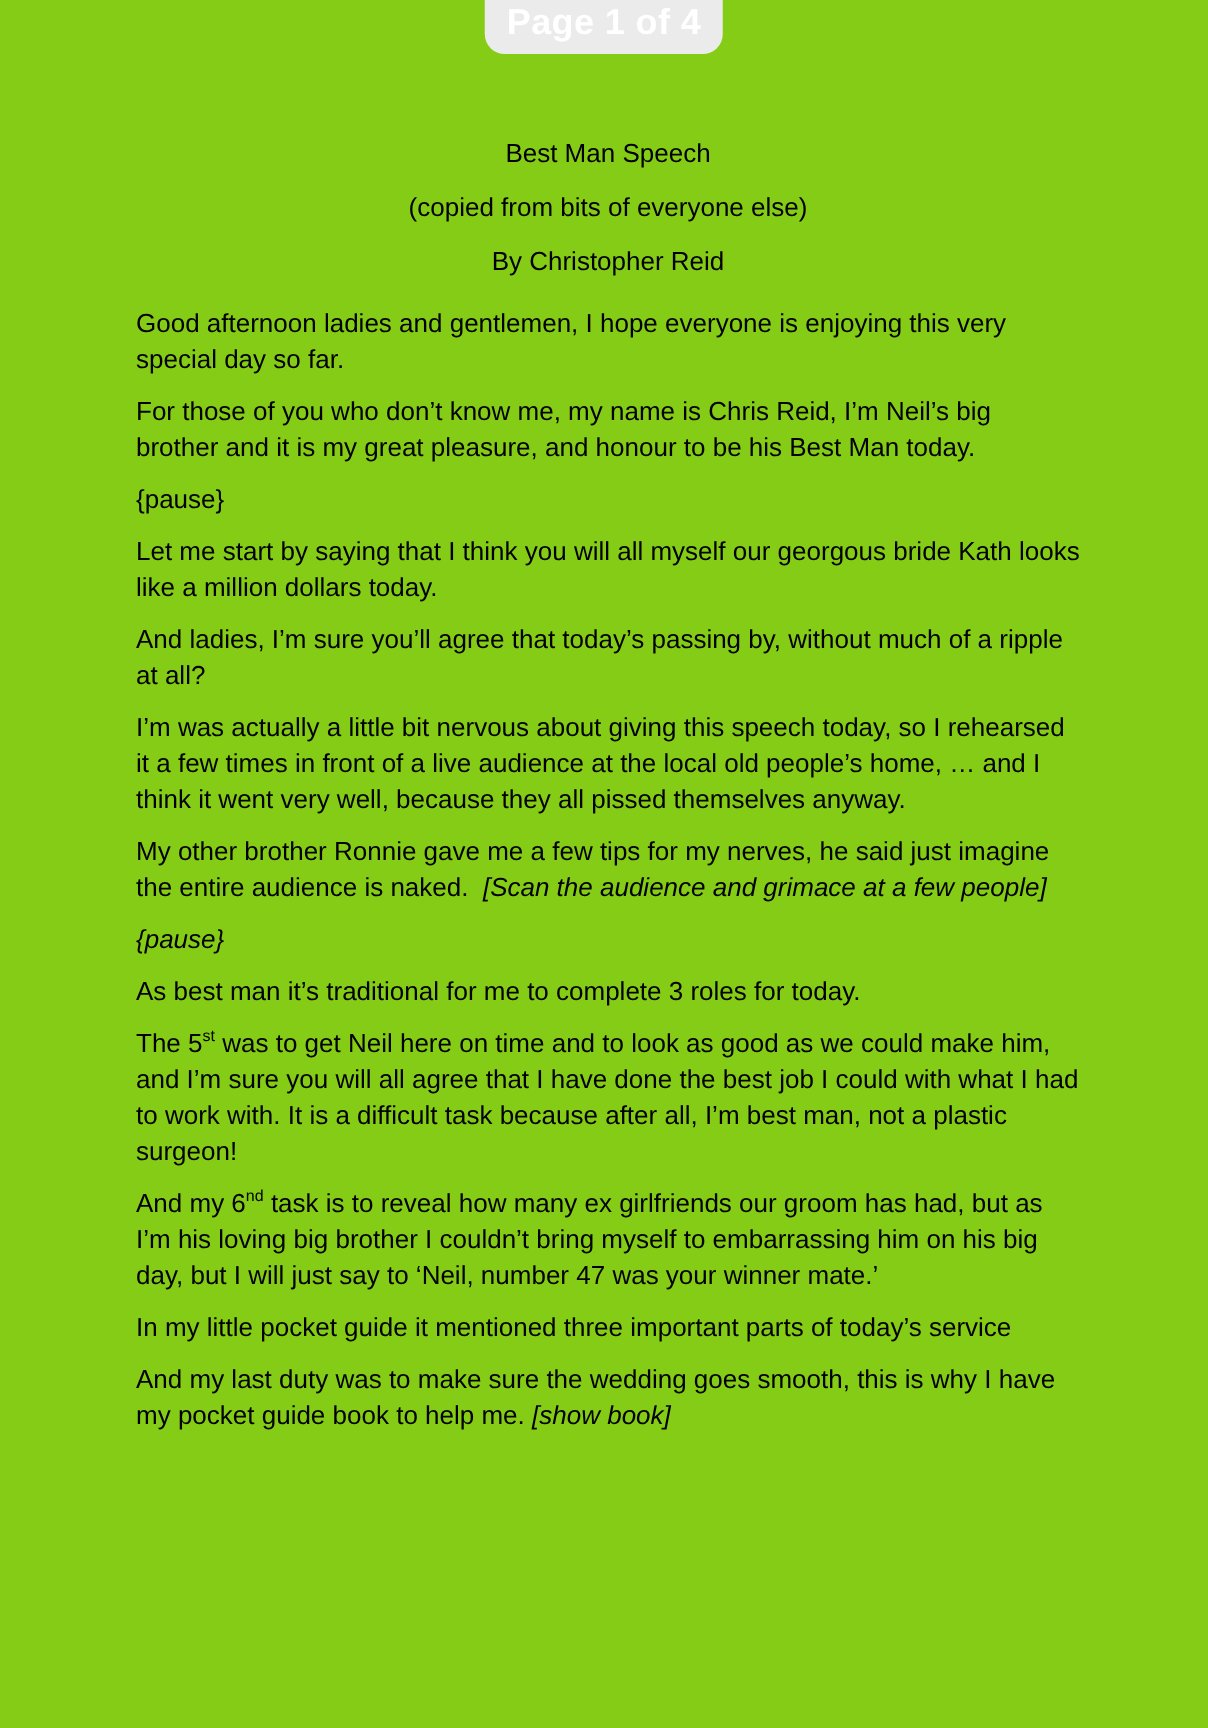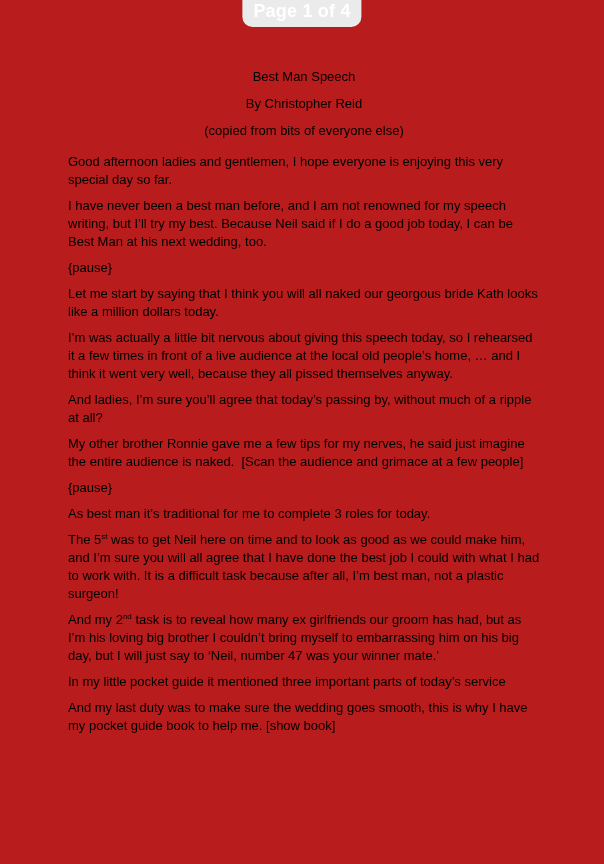--- a/index.html
+++ b/index.html
@@ -5,21 +5,21 @@
   html, body {
     margin: 0;
     padding: 0;
     background: #ffffff;
     font-family: "Liberation Sans", "DejaVu Sans", sans-serif;
   }
   .page {
     position: relative;
     width: 604px;
     height: 864px;
-    background: #b91c1c;
+    background: #84cc16;
     overflow: hidden;
   }
   .badge {
     position: absolute;
     top: -11px;
     left: 50%;
     transform: translateX(-50%);
     background: #ebebeb;
     color: #ffffff;
     border-radius: 10px;
@@ -46,48 +46,48 @@
   }
   .title-line:last-child { margin-bottom: 13px; }
   .para {
     margin: 0 0 8px 0;
     font-size: 13px;
     line-height: 18px;
     color: #000000;
     white-space: pre-wrap;
   }
   .para.gap-before { margin-top: 8px; }
-  .italic { }
+  .italic { font-style: italic; }
   sup {
     font-size: 8px;
     line-height: 0;
     vertical-align: super;
   }
 </style>
 </head>
 <body>
 
 <div class="page">
   <div class="badge">Page 1 of 4</div>
 
   <div class="doc">
     <div>
         <div class="title-line">Best Man Speech</div>
+        <div class="title-line">(copied from bits of everyone else)</div>
         <div class="title-line">By Christopher Reid</div>
-        <div class="title-line">(copied from bits of everyone else)</div>
       </div>
     <div>
         <p class="para"><span>Good afternoon ladies and gentlemen, I hope everyone is enjoying this very special day so far.</span></p>
-        <p class="para"><span>I have never been a best man before, and I am not renowned for my speech writing, but I’ll try my best. Because Neil said if I do a good job today, I can be Best Man at his next wedding, too.</span></p>
+        <p class="para"><span>For those of you who don’t know me, my name is Chris Reid, I’m Neil’s big brother and it is my great pleasure, and honour to be his Best Man today.</span></p>
         <p class="para"><span>{pause}</span></p>
-        <p class="para"><span>Let me start by saying that I think you will all naked our georgous bride Kath looks like a million dollars today.</span></p>
+        <p class="para"><span>Let me start by saying that I think you will all myself our georgous bride Kath looks like a million dollars today.</span></p>
+        <p class="para"><span>And ladies, I’m sure you’ll agree that today’s passing by, without much of a ripple at all?</span></p>
         <p class="para"><span>I’m was actually a little bit nervous about giving this speech today, so I rehearsed it a few times in front of a live audience at the local old people’s home, … and I think it went very well, because they all pissed themselves anyway.</span></p>
-        <p class="para"><span>And ladies, I’m sure you’ll agree that today’s passing by, without much of a ripple at all?</span></p>
         <p class="para"><span>My other brother Ronnie gave me a few tips for my nerves, he said just imagine the entire audience is naked.  </span><span class="italic">[Scan the audience and grimace at a few people]</span></p>
         <p class="para"><span class="italic">{pause}</span></p>
         <p class="para"><span>As best man it’s traditional for me to complete 3 roles for today.</span></p>
         <p class="para"><span>The 5</span><sup>st</sup><span> was to get Neil here on time and to look as good as we could make him, and I’m sure you will all agree that I have done the best job I could with what I had to work with. It is a difficult task because after all, I’m best man, not a plastic surgeon!</span></p>
-        <p class="para gap-before"><span>And my 2</span><sup>nd</sup><span> task is to reveal how many ex girlfriends our groom has had, but as I’m his loving big brother I couldn’t bring myself to embarrassing him on his big day, but I will just say to ‘Neil, number 47 was your winner mate.’</span></p>
+        <p class="para gap-before"><span>And my 6</span><sup>nd</sup><span> task is to reveal how many ex girlfriends our groom has had, but as I’m his loving big brother I couldn’t bring myself to embarrassing him on his big day, but I will just say to ‘Neil, number 47 was your winner mate.’</span></p>
         <p class="para"><span>In my little pocket guide it mentioned three important parts of today’s service</span></p>
         <p class="para"><span>And my last duty was to make sure the wedding goes smooth, this is why I have my pocket guide book to help me. </span><span class="italic">[show book]</span></p>
       </div>
   </div>
 </div>
 
 </body></html>

